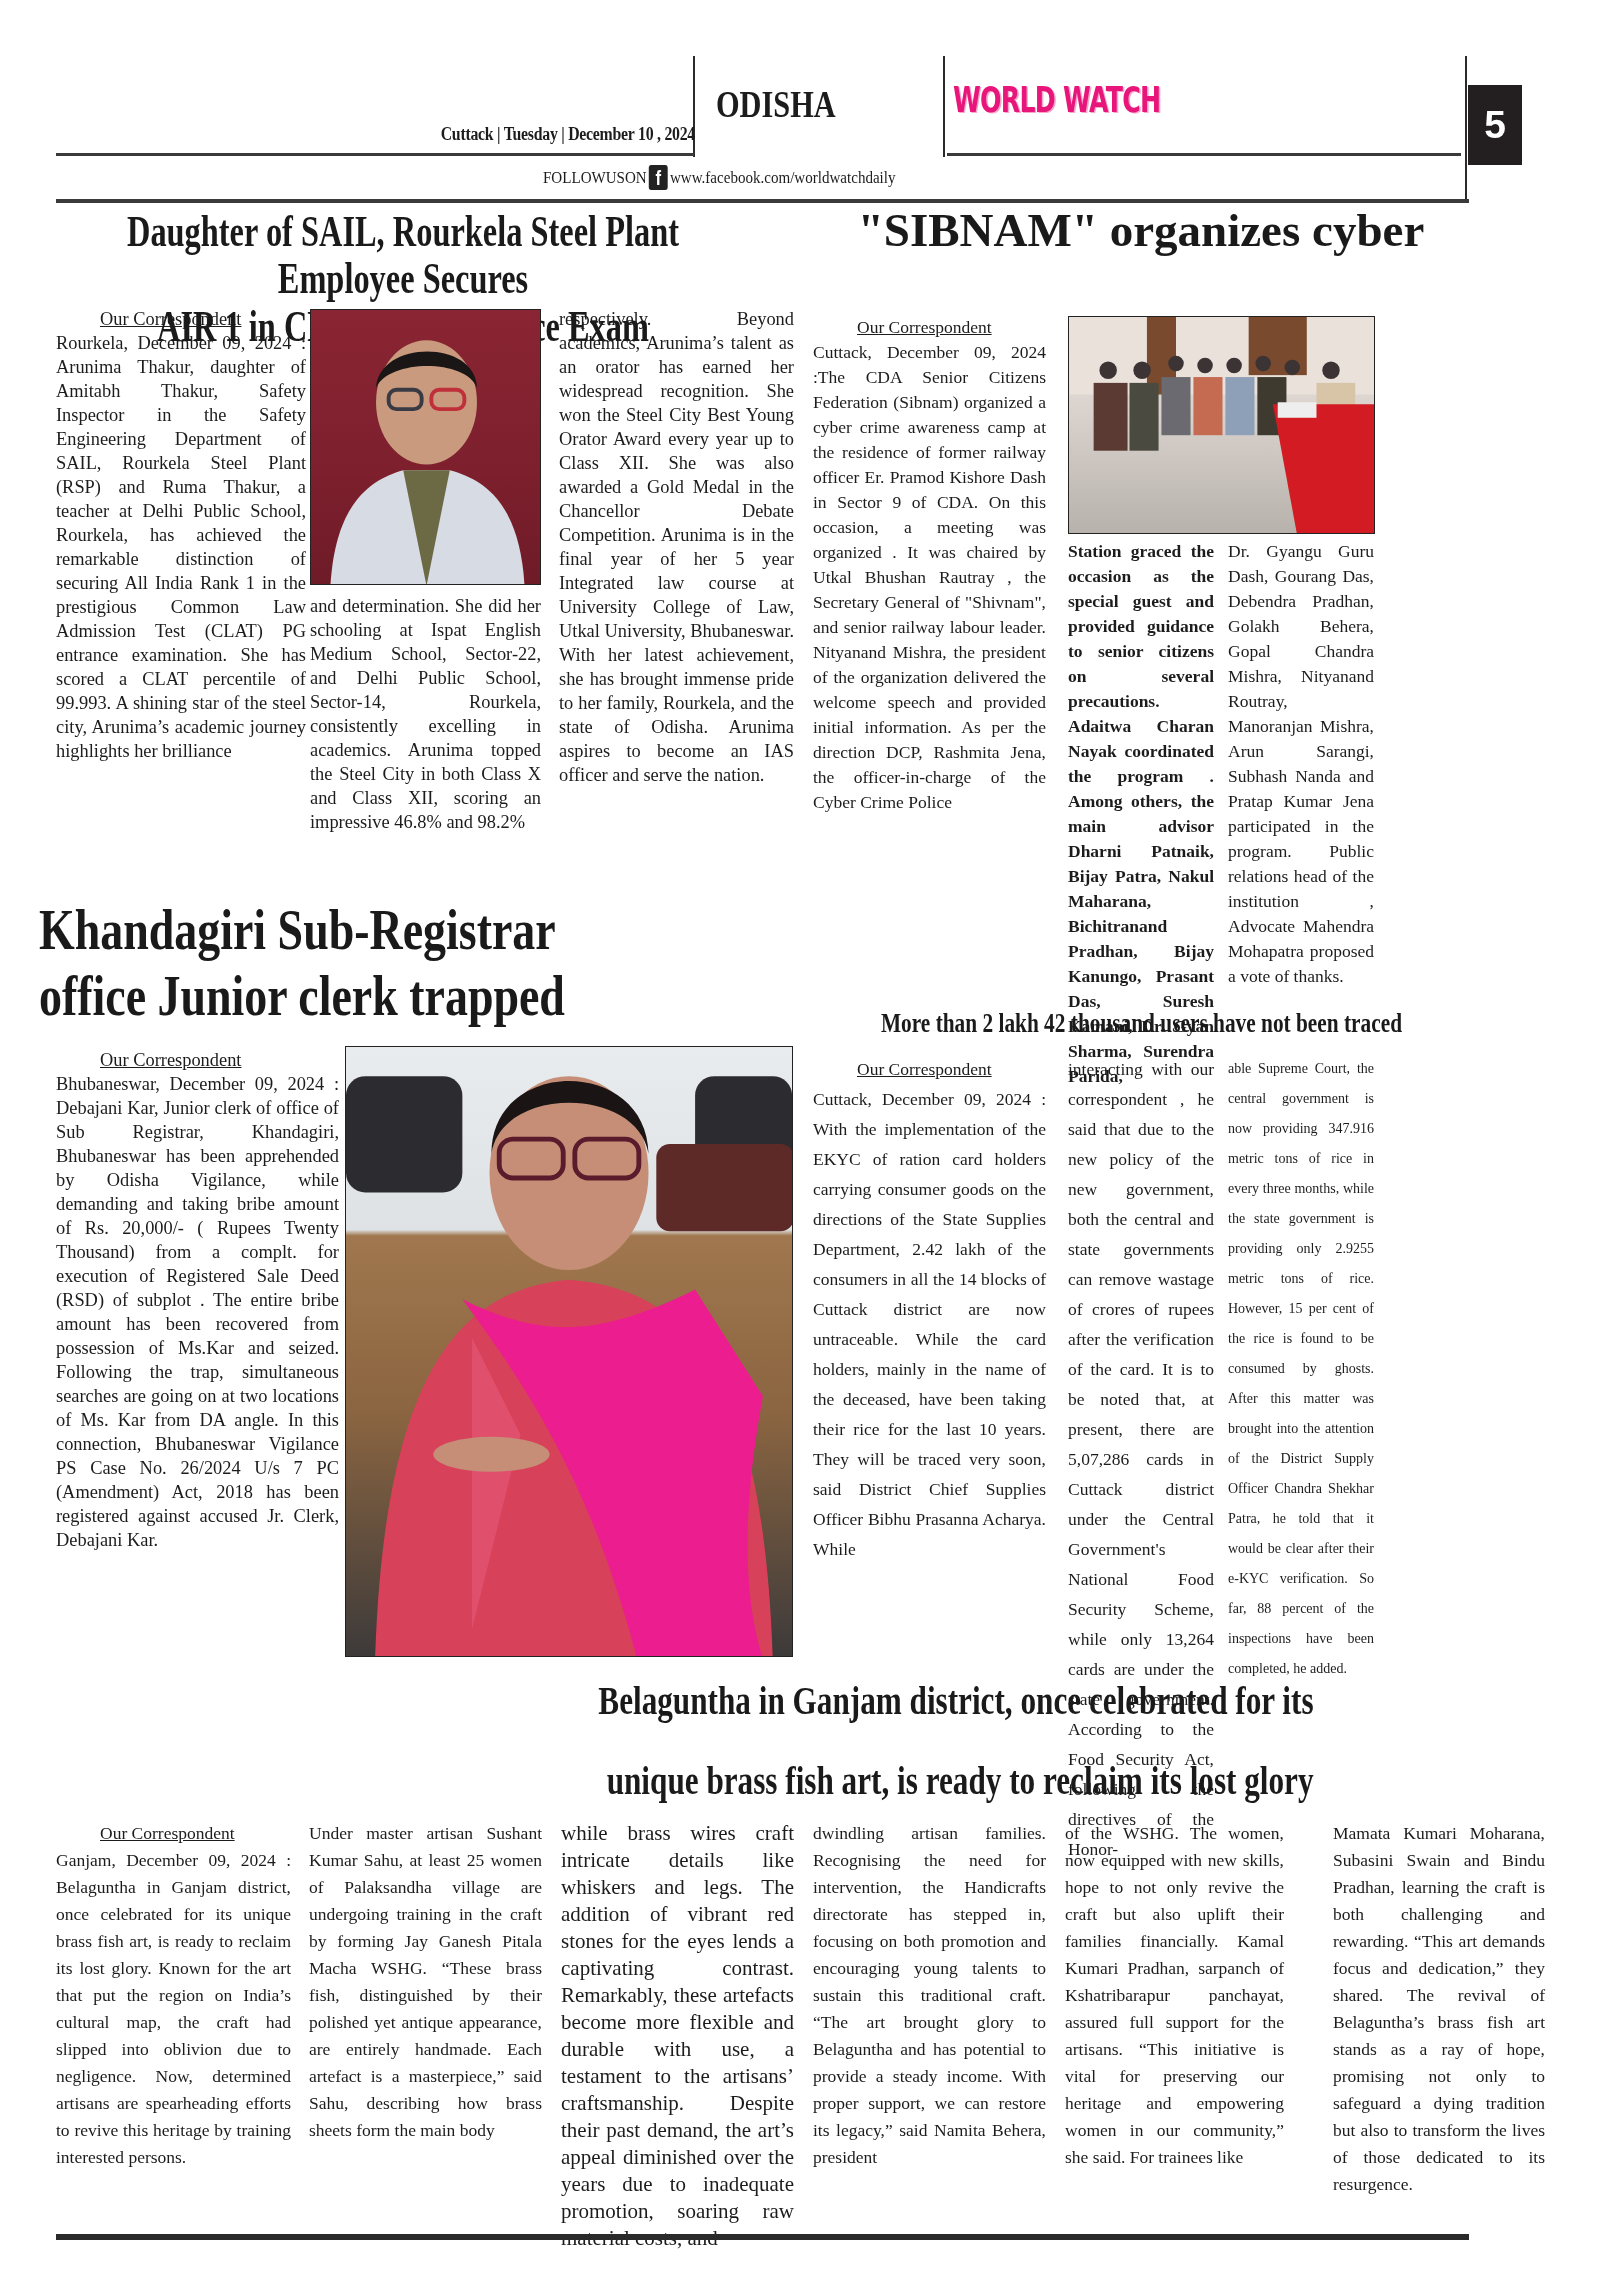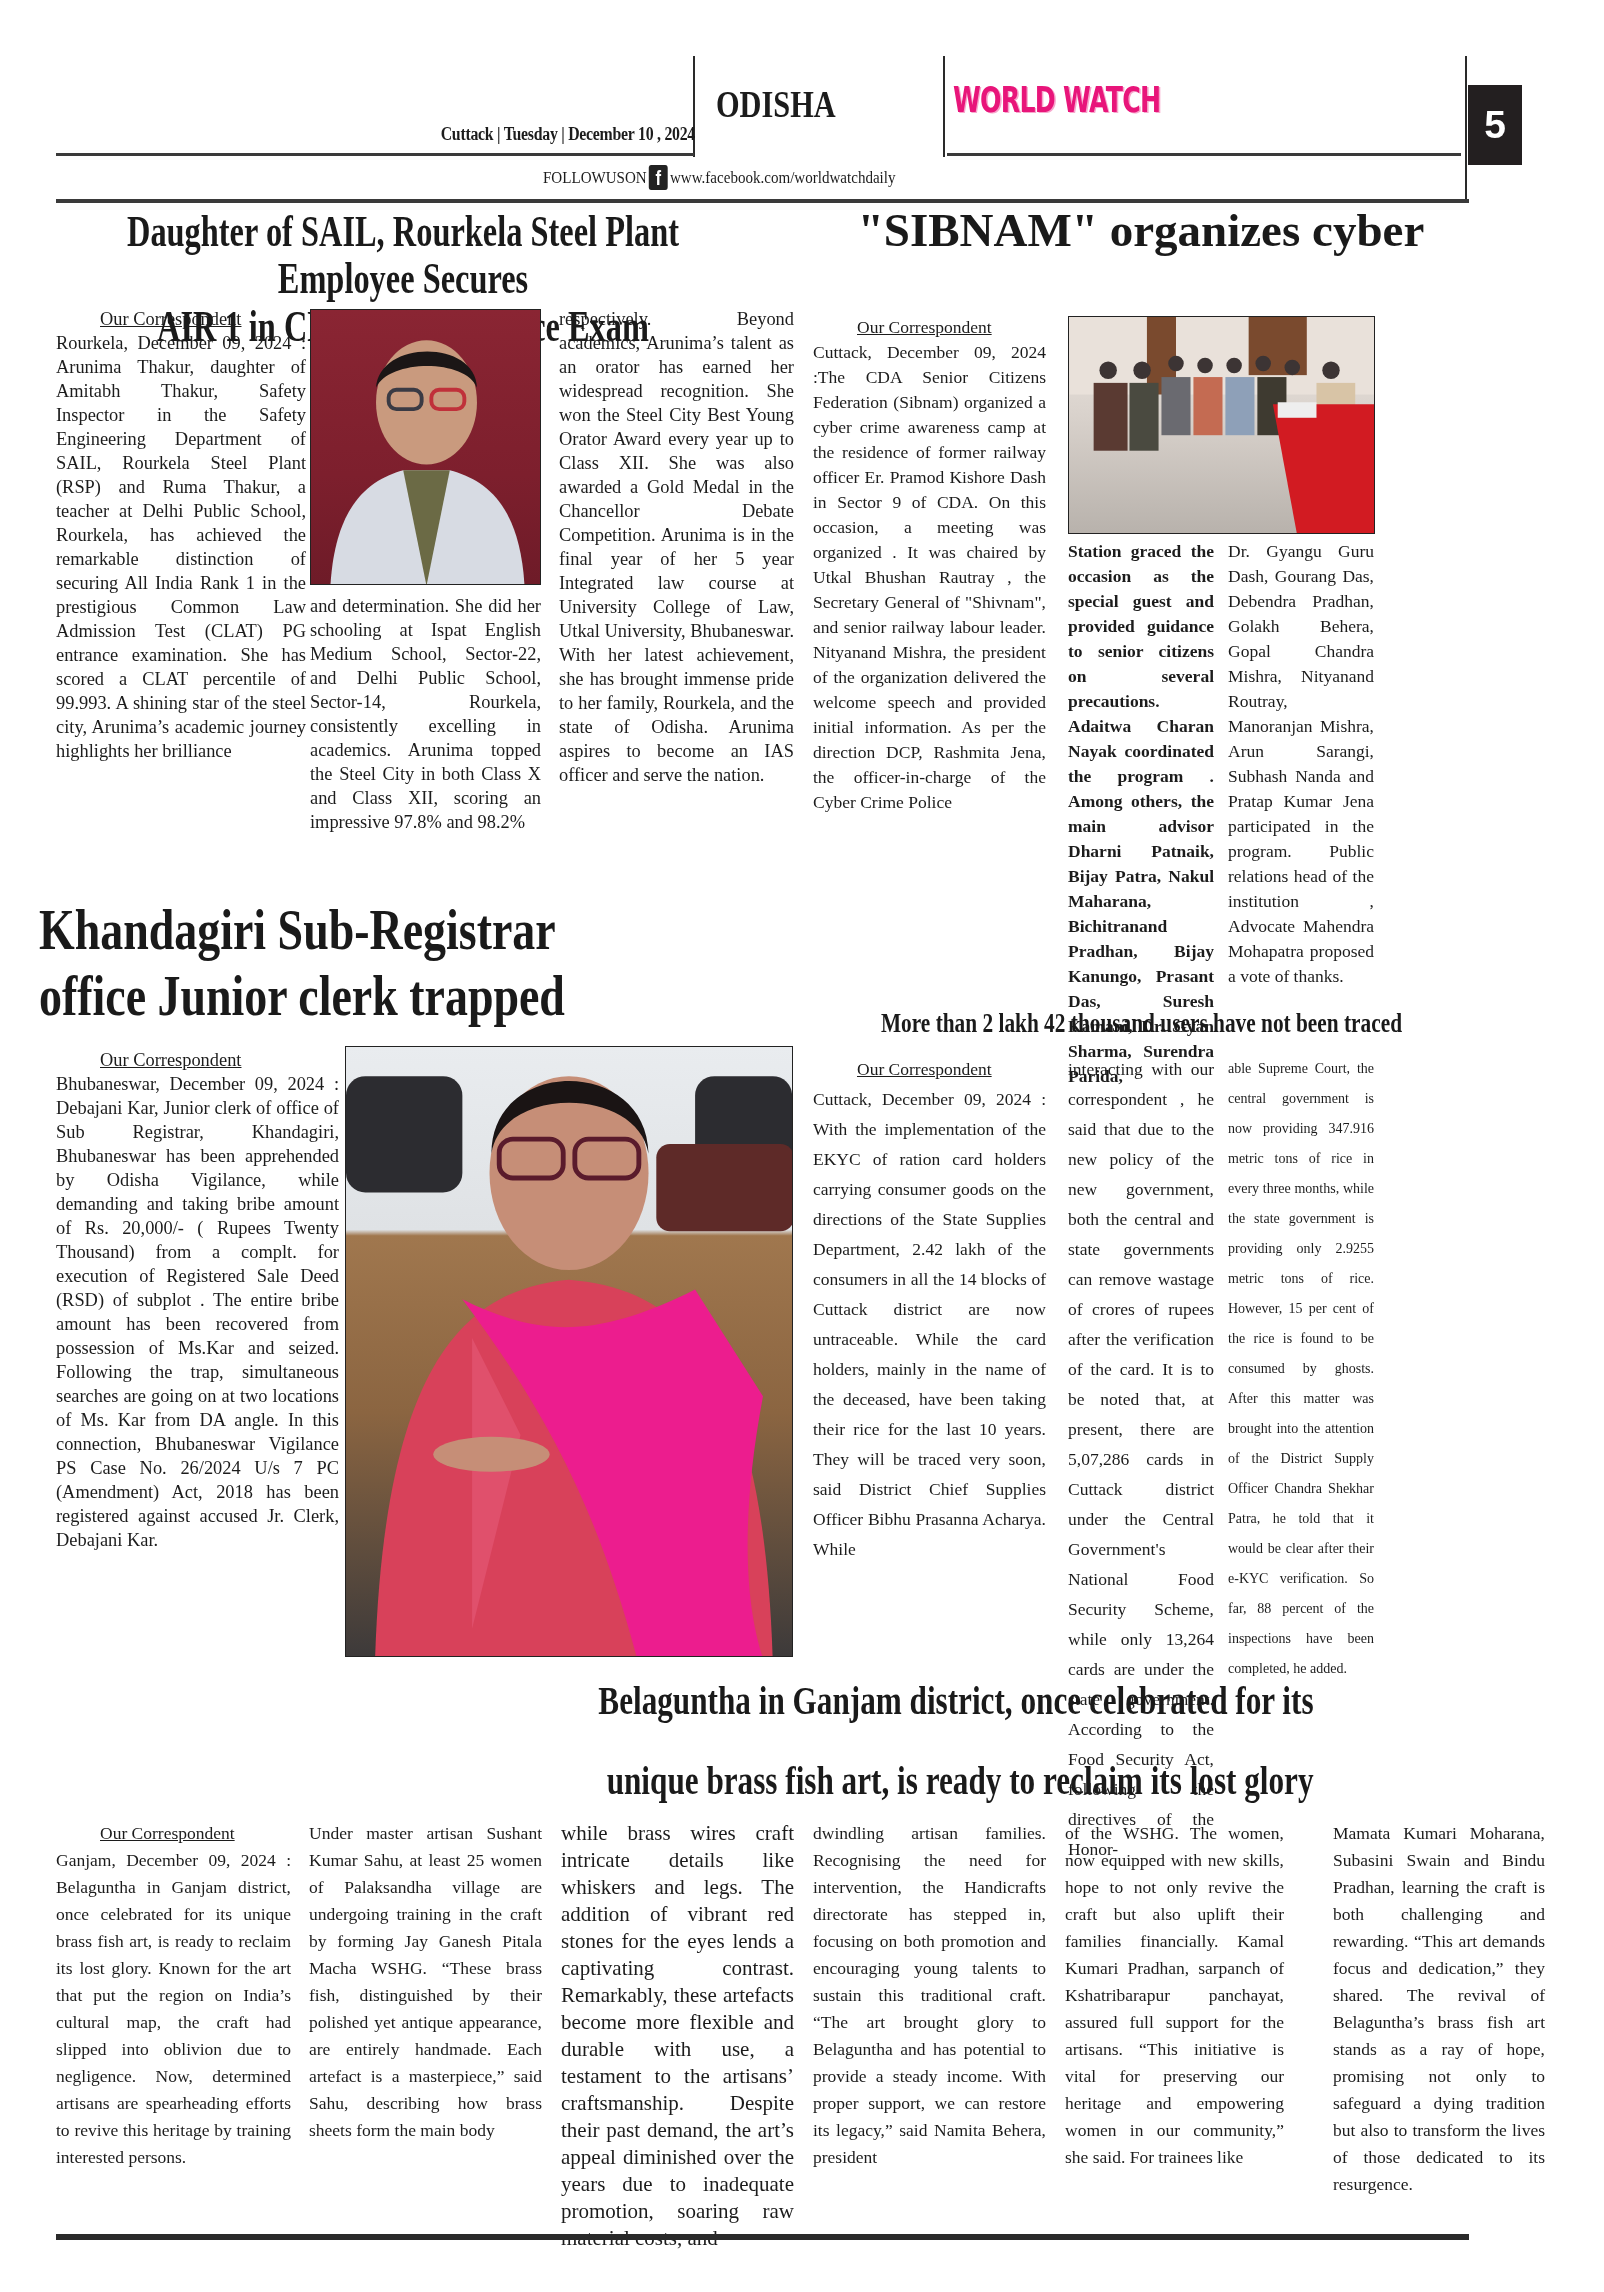--- a/index.html
+++ b/index.html
@@ -64,21 +64,21 @@
     <svg width="231" height="276" viewBox="0 0 238 284">
       <path d="M20 284 C25 200 60 175 95 165 L143 165 C180 175 215 200 220 284 Z" fill="#d7dbe3"></path>
       <path d="M95 165 L119 284 L143 165 Z" fill="#6b6a45"></path>
       <ellipse cx="119" cy="95" rx="52" ry="64" fill="#c99a7e"></ellipse>
       <path d="M67 80 C70 30 170 30 171 80 C160 50 80 50 67 80 Z" fill="#1b1616"></path>
       <rect x="80" y="82" width="34" height="20" rx="8" fill="none" stroke="#3a3a44" stroke-width="4"></rect>
       <rect x="124" y="82" width="34" height="20" rx="8" fill="none" stroke="#c0303a" stroke-width="4"></rect>
     </svg>
   </div>
   <div class="abs col" style="left:310px; top:594px; width:231px;">
-    <p>and determination. She did her schooling at Ispat English Medium School, Sector-22, and Delhi Public School, Sector-14, Rourkela, consistently excelling in academics. Arunima topped the Steel City in both Class X and Class XII, scoring an impressive 97.8% and 98.2%</p>
+    <p>and determination. She did her schooling at Ispat English Medium School, Sector-22, and Delhi Public School, Sector-14, Rourkela, consistently excelling in academics. Arunima topped the Steel City in both Class X and Class XII, scoring an impressive 46.8% and 98.2%</p>
   </div>
   <div class="abs col" style="left:559px; top:307px; width:235px;">
     <p>respectively. Beyond academics, Arunima’s talent as an orator has earned her widespread recognition. She won the Steel City Best Young Orator Award every year up to Class XII. She was also awarded a Gold Medal in the Chancellor Debate Competition. Arunima is in the final year of her 5 year Integrated law course at University College of Law, Utkal University, Bhubaneswar. With her latest achievement, she has brought immense pride to her family, Rourkela, and the state of Odisha. Arunima aspires to become an IAS officer and serve the nation.</p>
   </div>
 </section>
 
 <section>
   <div class="abs hl" style="left:811px; top:204px; width:660px; font-size:47px; line-height:53px;">
     <div>"SIBNAM" organizes  cyber</div>
   </div>

